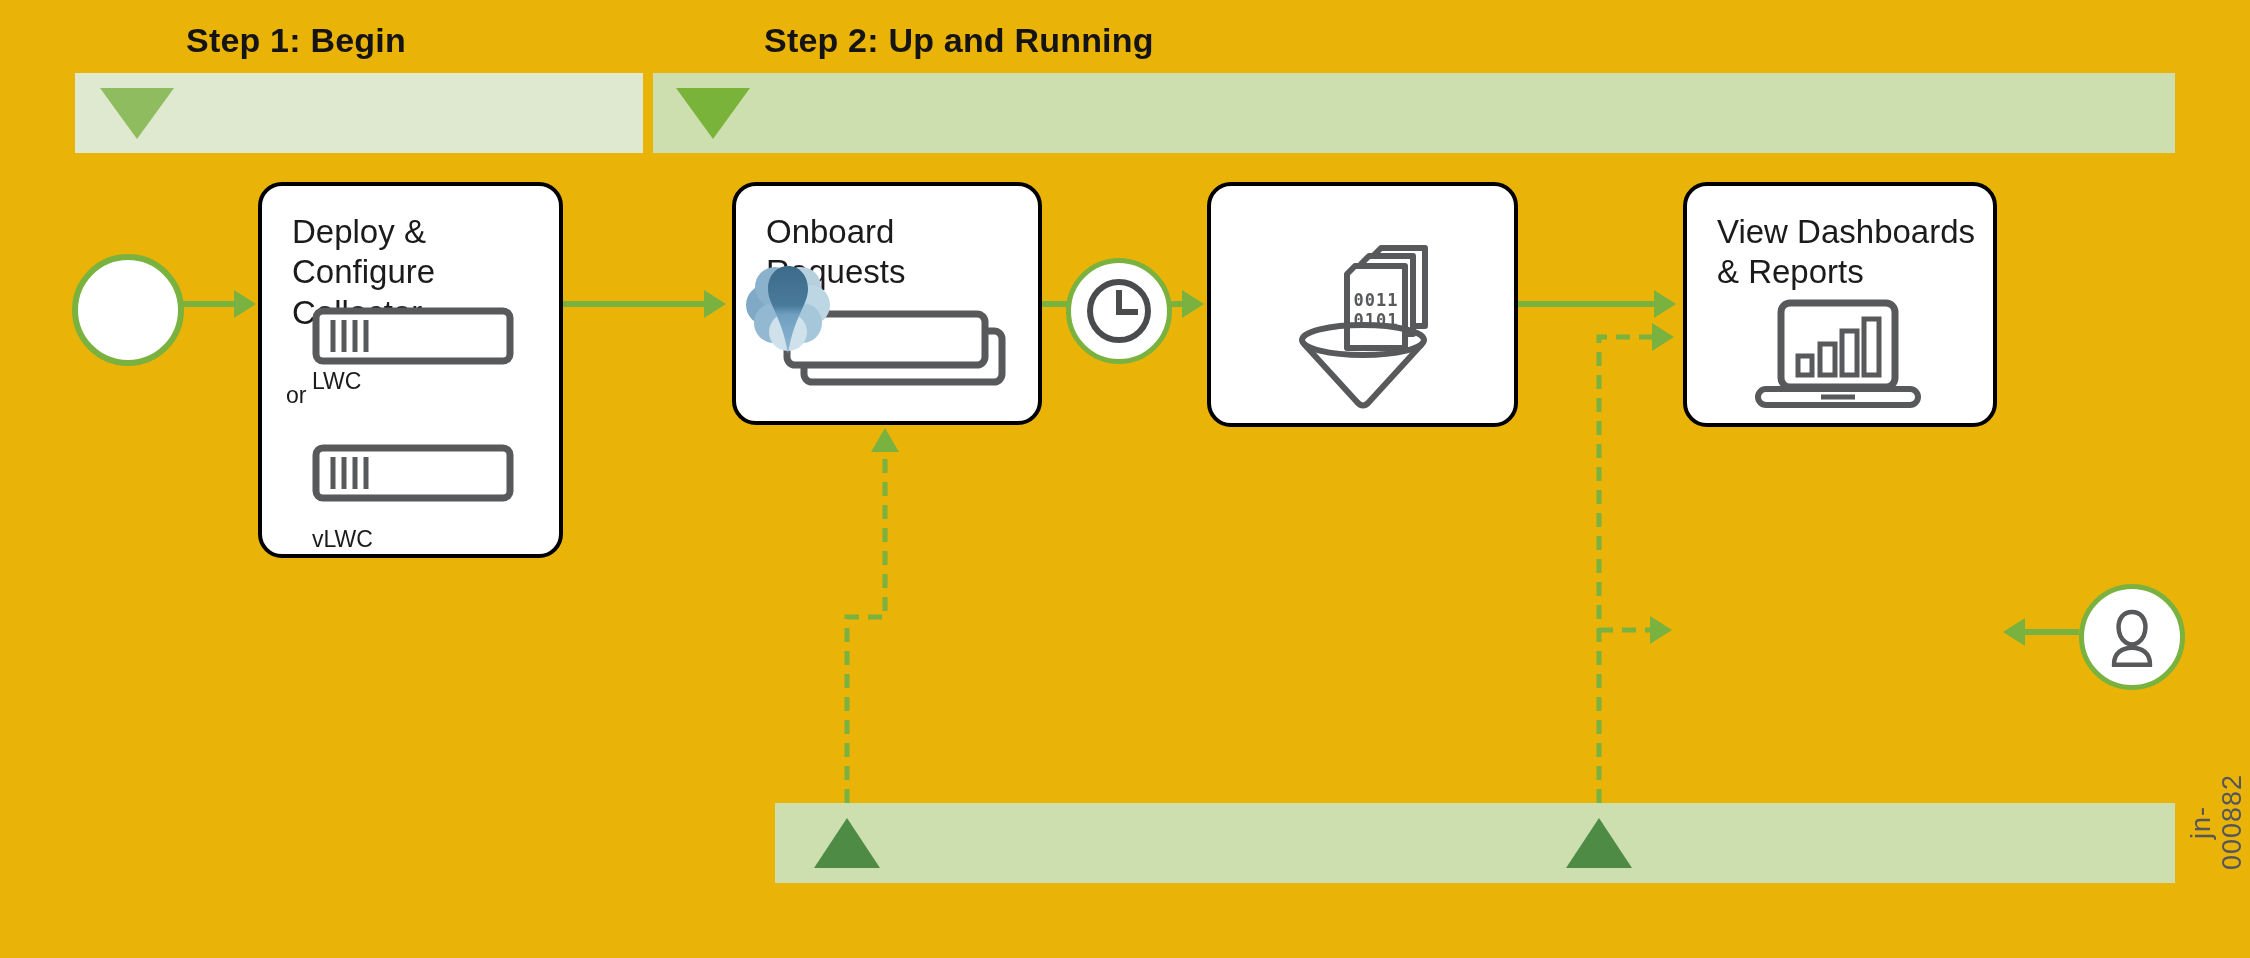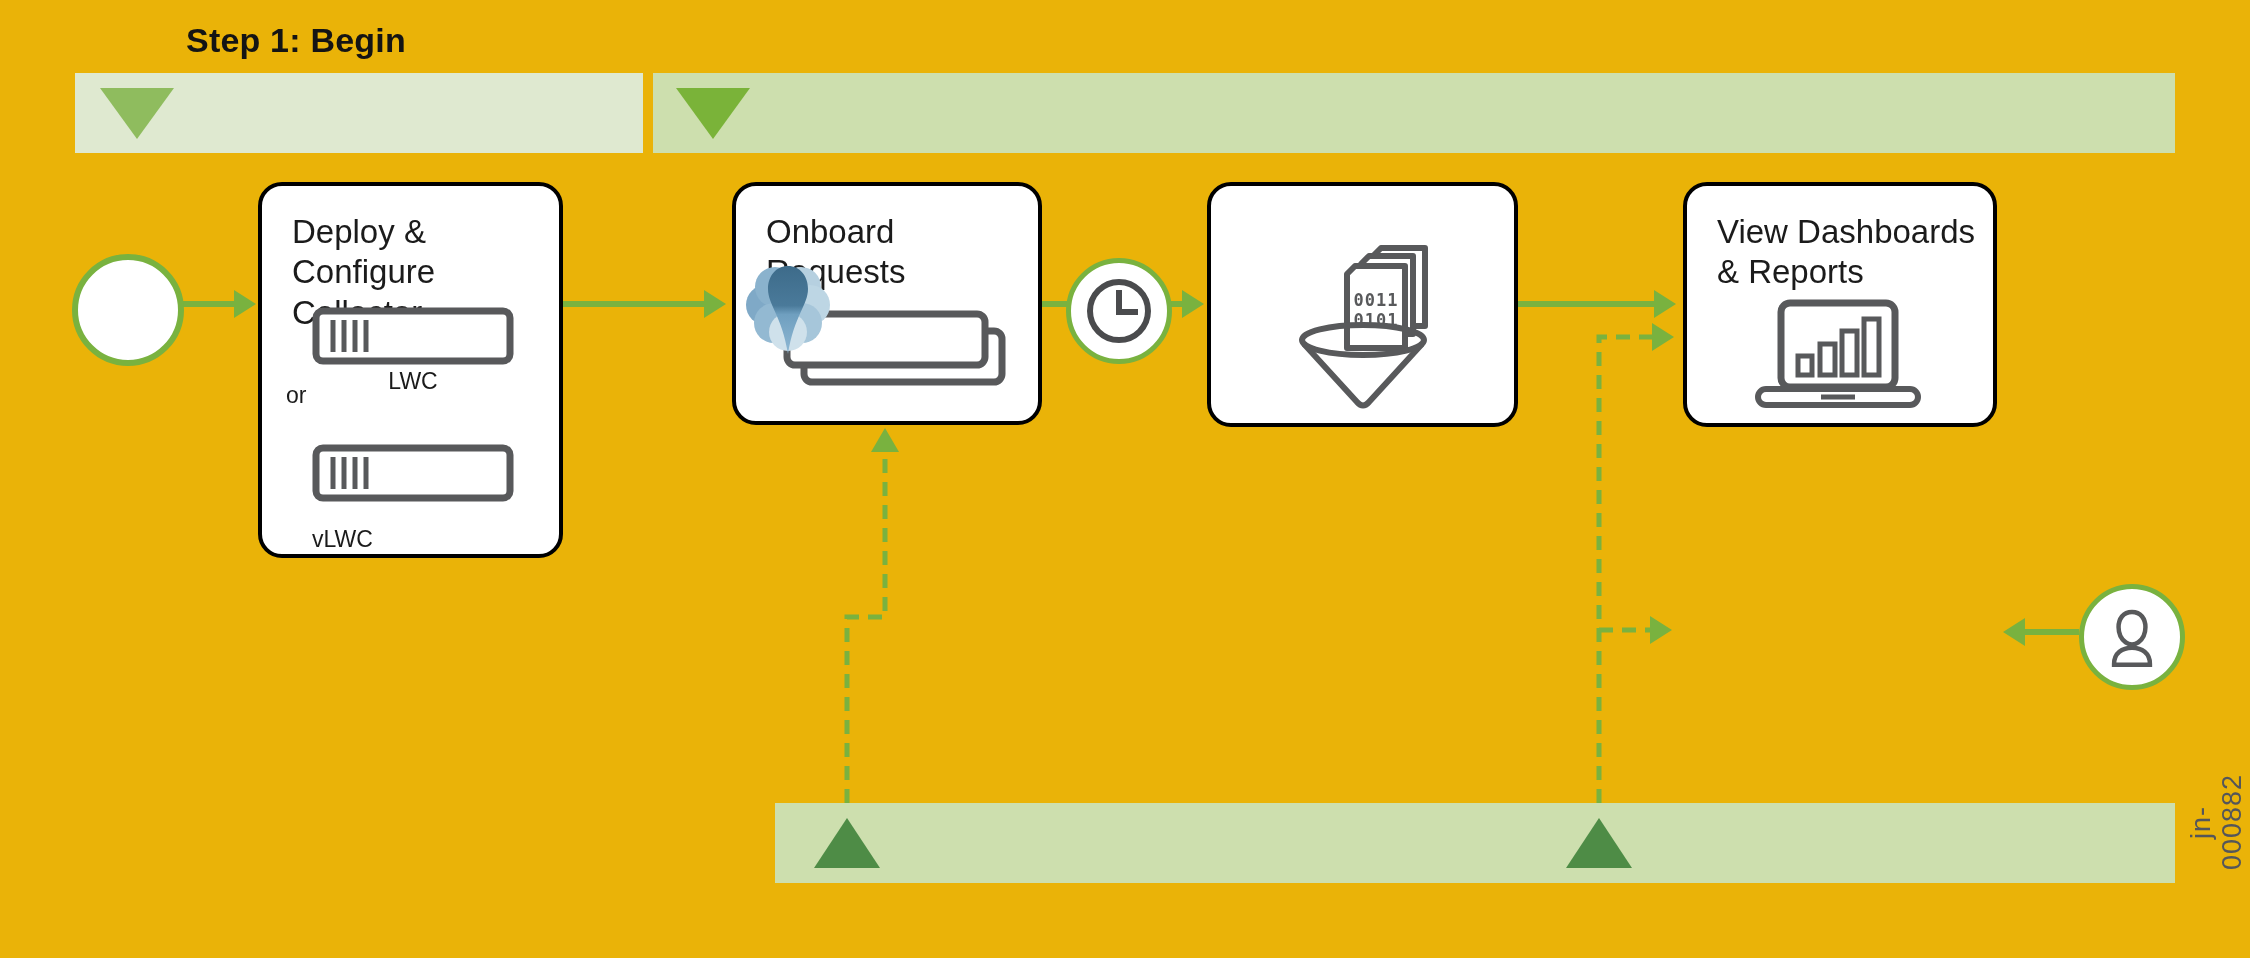--- a/index.html
+++ b/index.html
@@ -49,20 +49,21 @@
 <body>
 
 <div class="stage">
 
   <div class="banner banner-step1" style="left:75px; top:73px; width:568px;"></div>
   <div class="tri tri-down tri-step1" style="left:100px; top:88px; width:74px; height:51px;"></div>
   <div class="banner-label" style="left:186px;">Step 1: Begin</div>
 
   <div class="banner banner-step23" style="left:653px; top:73px; width:1522px;"></div>
   <div class="tri tri-down tri-step2" style="left:676px; top:88px; width:74px; height:51px;"></div>
+  <div class="banner-label" style="left:764px;">Step 2: Up and Running</div>
 
   <div class="banner banner-step23" style="left:775px; top:803px; width:1400px;"></div>
   <div class="tri tri-up tri-step3" style="left:814px; top:818px; width:66px; height:50px;"></div>
   <div class="tri tri-up tri-step3" style="left:1566px; top:818px; width:66px; height:50px;"></div>
   <div class="banner-label" style="left:898px; top:803px;">Step 3: Keep Going</div>
 
   <svg id="connectors" width="2250" height="958" viewBox="0 0 2250 958">
     <g stroke="#79b23f" stroke-width="6" fill="none">
       <path d="M172 304 H238"></path>
       <path d="M563 304 H708"></path>
@@ -114,21 +115,21 @@
 
     <svg class="icon-abs" style="left:50px; top:121px;" width="202" height="58" viewBox="0 0 202 58">
       <rect x="4" y="4" width="194" height="50" rx="7" fill="#fff" stroke="#58595b" stroke-width="7"></rect>
       <g stroke="#58595b" stroke-width="5">
         <line x1="21" y1="13" x2="21" y2="45"></line>
           <line x1="32" y1="13" x2="32" y2="45"></line>
         <line x1="43" y1="13" x2="43" y2="45"></line>
           <line x1="54" y1="13" x2="54" y2="45"></line>
       </g>
     </svg>
-    <div class="opt-label" style="left:50px; top:182px; width:202px; text-align:center;">LWC</div>
+    <div class="opt-label" style="left:50px; top:182px; width:202px; text-align:left;">LWC</div>
 
     <div class="opt-label" style="left:24px; top:196px;">or</div>
 
     <svg class="icon-abs" style="left:50px; top:258px;" width="202" height="58" viewBox="0 0 202 58">
       <rect x="4" y="4" width="194" height="50" rx="7" fill="#fff" stroke="#58595b" stroke-width="7"></rect>
       <g stroke="#58595b" stroke-width="5">
         <line x1="21" y1="13" x2="21" y2="45"></line>
           <line x1="32" y1="13" x2="32" y2="45"></line>
         <line x1="43" y1="13" x2="43" y2="45"></line>
           <line x1="54" y1="13" x2="54" y2="45"></line>

